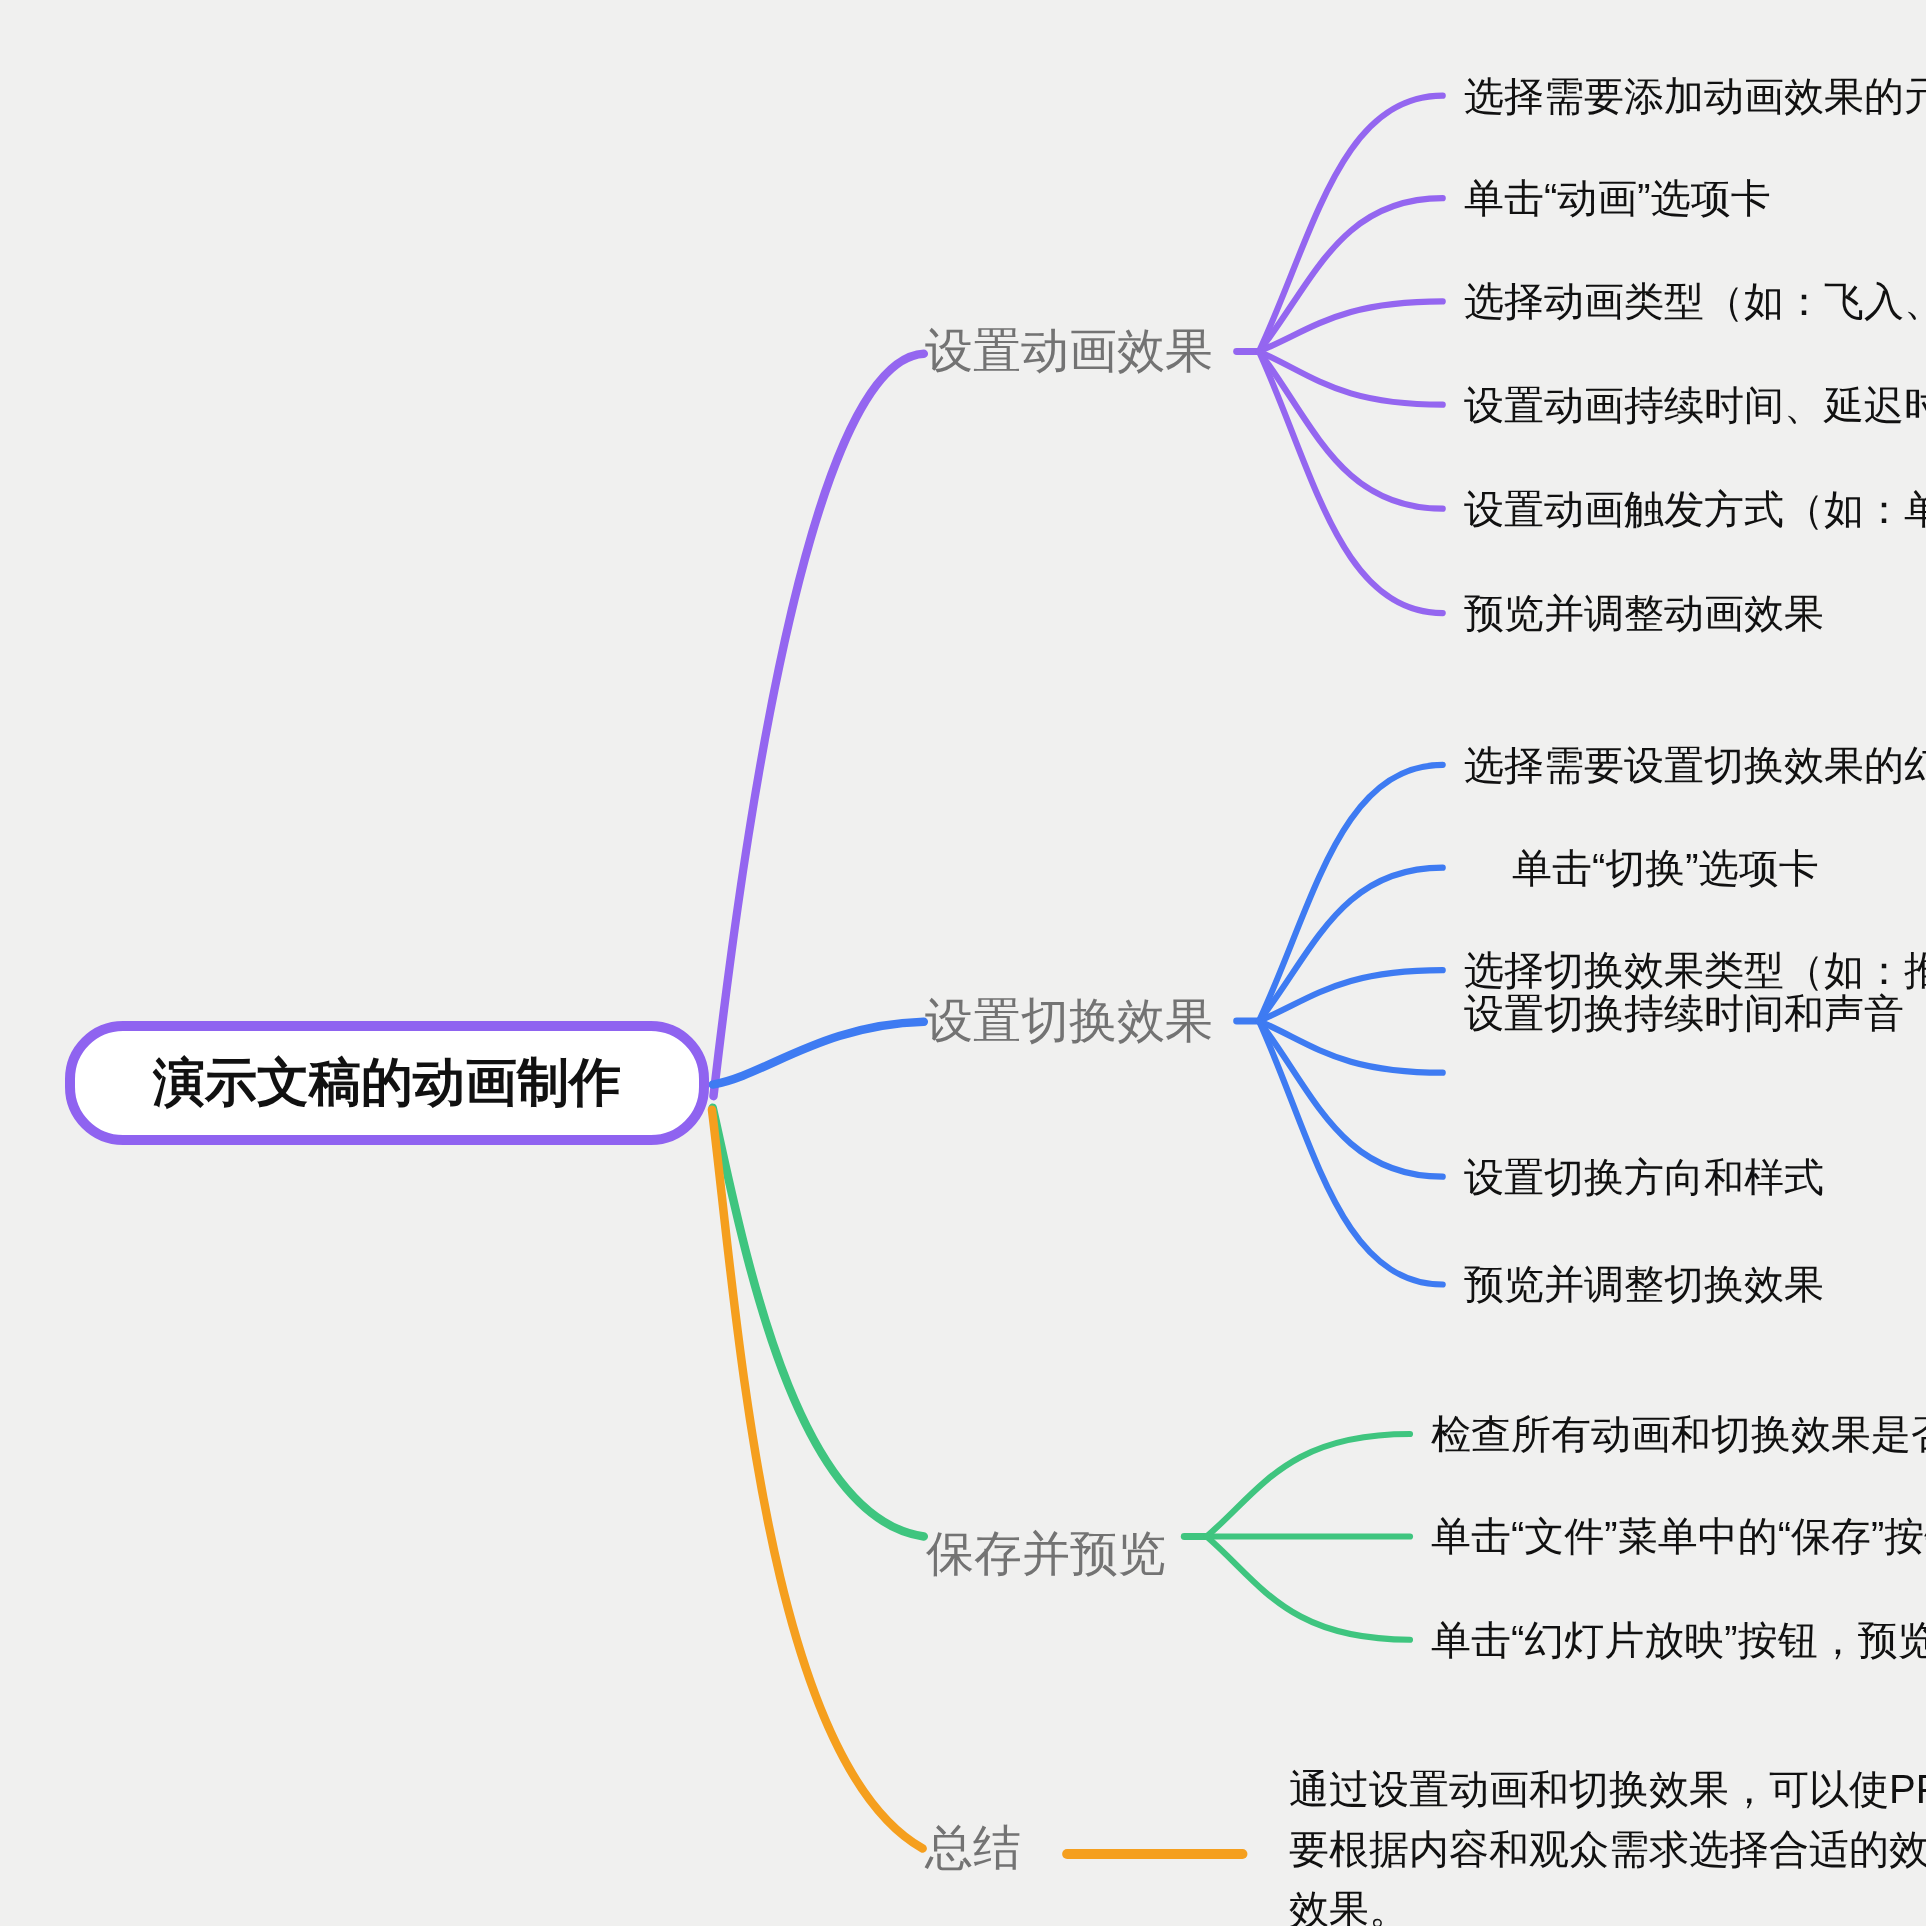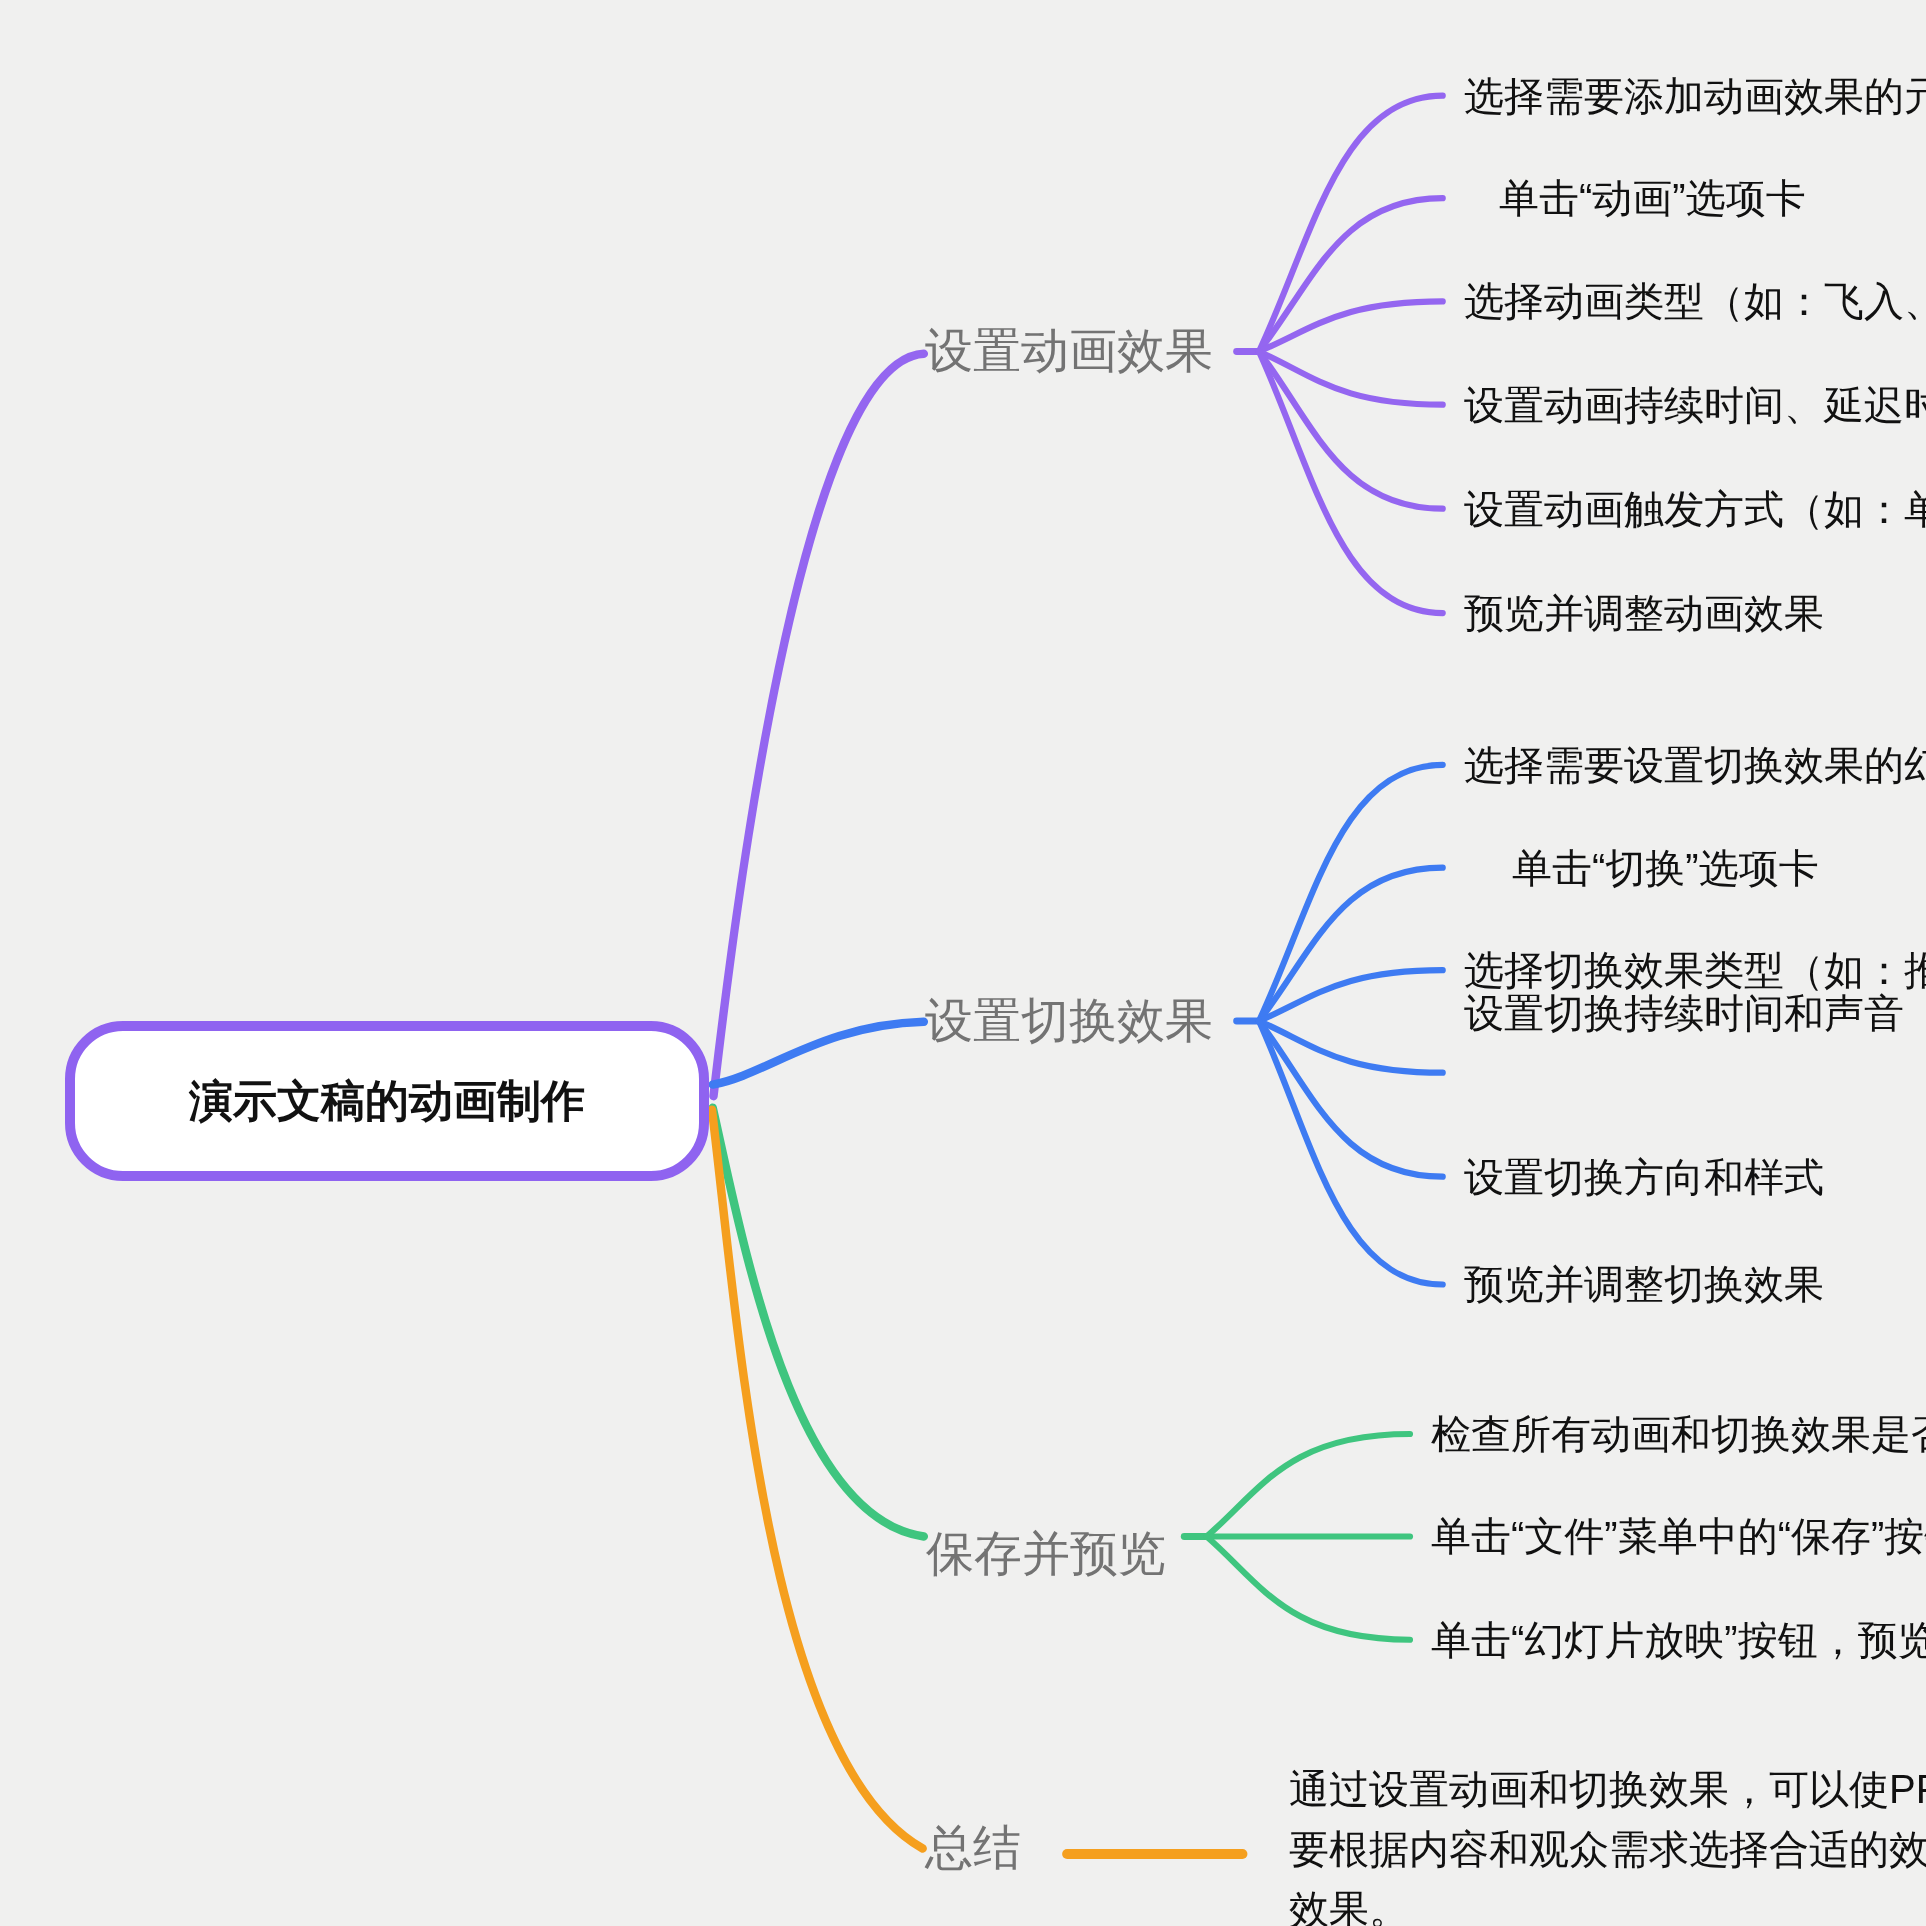--- a/index.html
+++ b/index.html
@@ -5,24 +5,24 @@
   html,body{margin:0;padding:0;}
   body{
     width:2731px;height:1970px;
     background:#f0f0ef;
     font-family:"Liberation Sans","DejaVu Sans",sans-serif;
     overflow:hidden;position:relative;
   }
   #canvas{position:absolute;left:0;top:0;width:2731px;height:1970px;}
   #wires{position:absolute;left:0;top:0;width:2731px;height:1970px;pointer-events:none;}
   .root-node{
-    position:absolute;left:65px;top:1021px;width:644px;height:160px;
+    position:absolute;left:65px;top:1021px;width:644px;height:124px;
     background:#ffffff;border:10.8px solid #8F63F0;border-radius:58px;
     box-sizing:border-box;display:flex;align-items:center;justify-content:center;
-    font-size:44px;font-weight:bold;color:#111111;white-space:nowrap;
+    font-size:52px;font-weight:bold;color:#111111;white-space:nowrap;
   }
   .branch-label{
     position:absolute;font-size:48px;line-height:58px;color:#737373;
     white-space:nowrap;font-weight:500;
   }
   .child-item{
     position:absolute;font-size:40px;line-height:58px;color:#111111;
     white-space:nowrap;
   }
   .summary-block{
@@ -65,21 +65,21 @@
   <div class="root-node">
     <span>演示文稿的动画制作</span>
   </div>
 
   <div class="branch-label" style="left:925px;top:322px;">设置动画效果</div>
   <div class="branch-label" style="left:925px;top:992px;">设置切换效果</div>
   <div class="branch-label" style="left:926px;top:1525px;text-align:center;">保存并预览</div>
   <div class="branch-label" style="left:925px;top:1819px;">总结</div>
 
   <div class="child-item" style="left:1464px;top:67px;">选择需要添加动画效果的元素</div>
-  <div class="child-item" style="left:1464px;top:169px;margin-left:35px;">单击“动画”选项卡</div>
+  <div class="child-item" style="left:1464px;top:169px;">单击“动画”选项卡</div>
   <div class="child-item" style="left:1464px;top:272px;">选择动画类型（如：飞入、擦除、淡入淡出等）</div>
   <div class="child-item" style="left:1464px;top:376px;">设置动画持续时间、延迟时间和速度</div>
   <div class="child-item" style="left:1464px;top:480px;">设置动画触发方式（如：单击时、之前、之后等）</div>
   <div class="child-item" style="left:1464px;top:584px;">预览并调整动画效果</div>
 
   <div class="child-item" style="left:1464px;top:736px;">选择需要设置切换效果的幻灯片</div>
   <div class="child-item" style="left:1512px;top:839px;">单击“切换”选项卡</div>
   <div class="child-item" style="left:1464px;top:941px;">选择切换效果类型（如：推入、擦除、溶解等）</div>
   <div class="child-item" style="left:1464px;top:984px;">设置切换持续时间和声音</div>
   <div class="child-item" style="left:1464px;top:1255px;">预览并调整切换效果</div>

